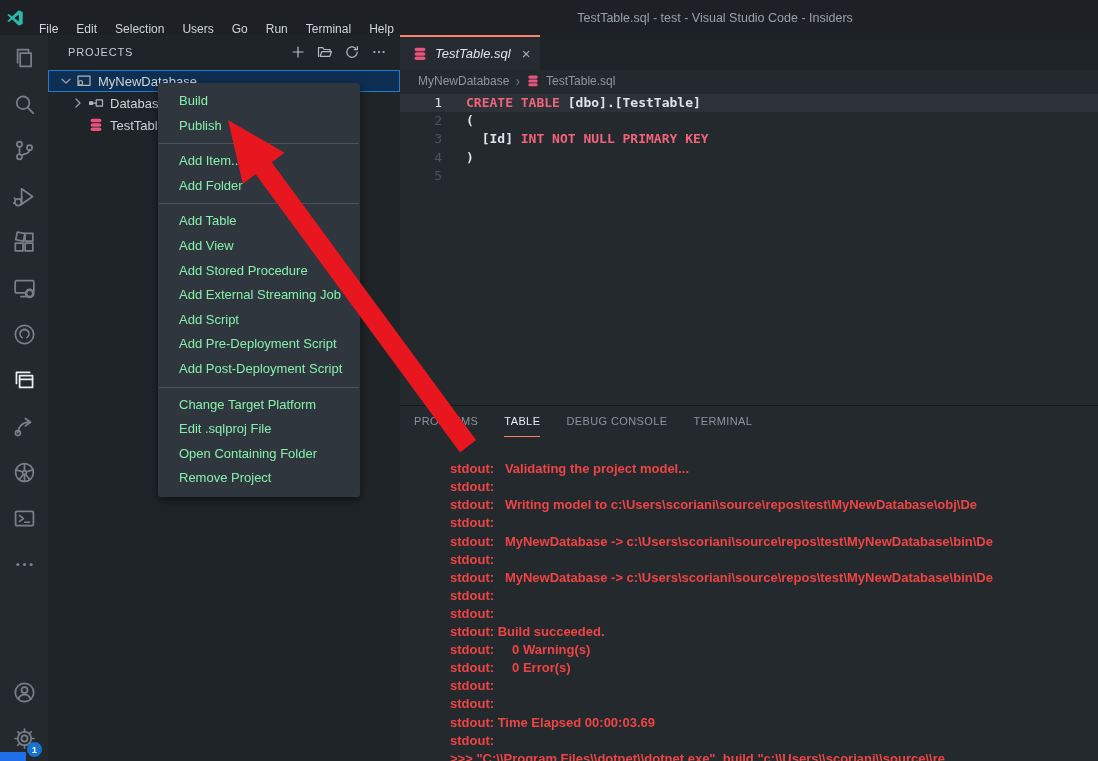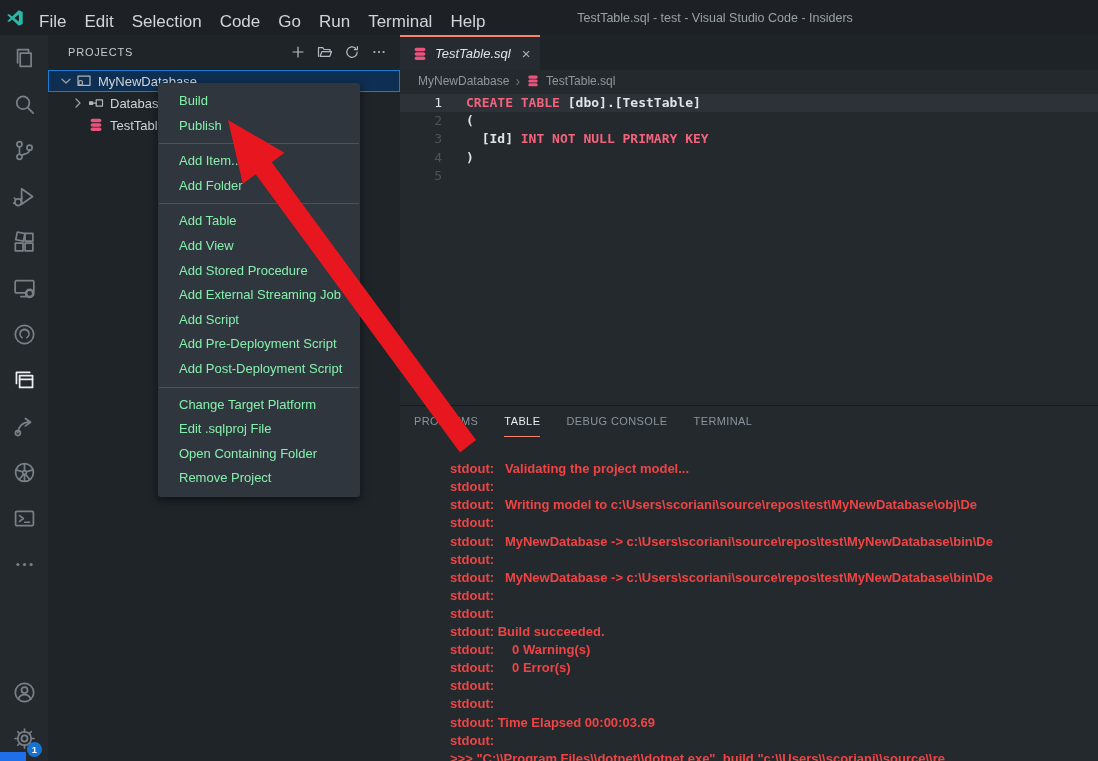--- a/index.html
+++ b/index.html
@@ -11,21 +11,21 @@
   body{
     width:1098px;height:761px;overflow:hidden;position:relative;
     background:#24292e;font-family:"Liberation Sans",sans-serif;
     -webkit-font-smoothing:antialiased;
   }
   svg{display:block;}
   
   .titlebar{height:35px;background:#1d2125;display:flex;align-items:center;position:relative;z-index:5;}
   .logo{width:30px;display:flex;justify-content:center;align-items:center;}
   .menus{display:flex;height:100%;}
-  .menu-item{padding:4px 9px;font-size:17px;color:#cfd5da;line-height:35px;cursor:default;}
+  .menu-item{padding:12px 9px;font-size:12px;color:#cfd5da;line-height:35px;cursor:default;}
   .win-title{position:absolute;left:715px;transform:translateX(-50%);font-size:12.5px;color:#9aa2a9;white-space:nowrap;}
   
   .workbench{display:flex;height:726px;}
   .activitybar{width:48px;background:#24292e;display:flex;flex-direction:column;justify-content:space-between;flex:none;}
   .ab-item{height:46px;display:flex;align-items:center;justify-content:center;color:#798087;position:relative;}
   .ab-item.active{color:#eceff2;}
   .ab-item svg{width:23px;height:23px;}
   .ab-badge{position:absolute;right:6px;bottom:4px;width:15px;height:15px;border-radius:50%;
     background:var(--badge);color:#fff;font-size:9.5px;font-weight:bold;
     display:flex;align-items:center;justify-content:center;}
@@ -91,21 +91,21 @@
   <div class="titlebar">
     <div class="logo">
       <svg width="18" height="18" viewBox="0 0 18 18">
           <path fill="#2bb8a8" d="M12.8 1.2 6.1 7.6 2.9 5.1 1.3 5.9 4.6 9 1.3 12.1l1.6.8 3.2-2.5 6.7 6.4 3.9-1.9V3.1z M12.9 5.4v7.2L8.3 9z"></path>
         </svg>
     </div>
     <div class="menus" id="menubar">
         <div class="menu-item">File</div>
         <div class="menu-item">Edit</div>
         <div class="menu-item">Selection</div>
-        <div class="menu-item">Code</div>
+        <div class="menu-item">Users</div>
         <div class="menu-item">Go</div>
         <div class="menu-item">Run</div>
         <div class="menu-item">Terminal</div>
         <div class="menu-item">Help</div>
       </div>
     <div class="win-title">TestTable.sql - test - Visual Studio Code - Insiders</div>
   </div>
 
   <div class="workbench">
     <div class="activitybar">

